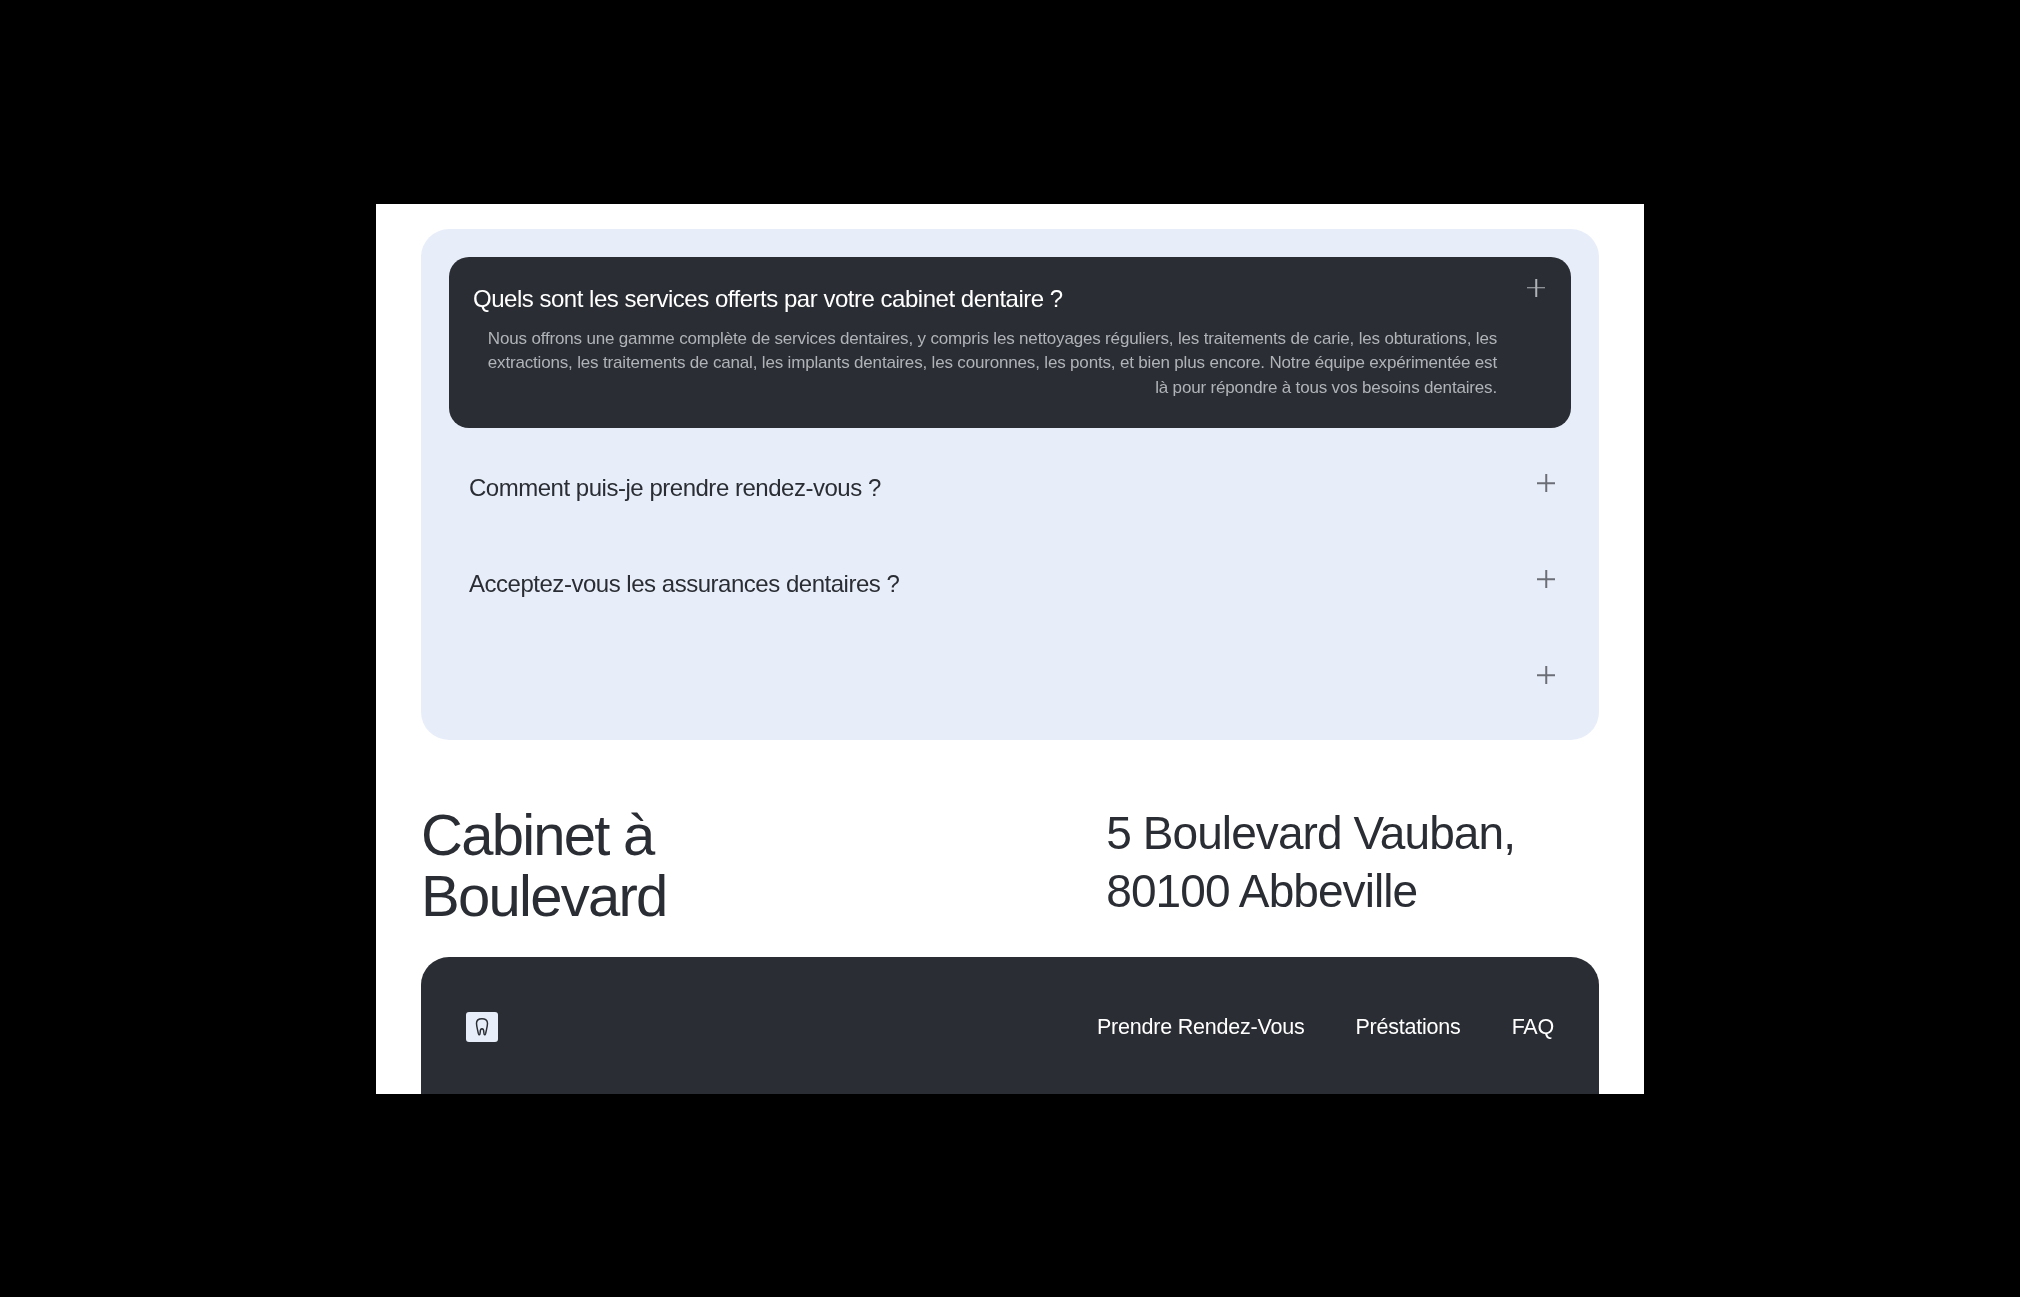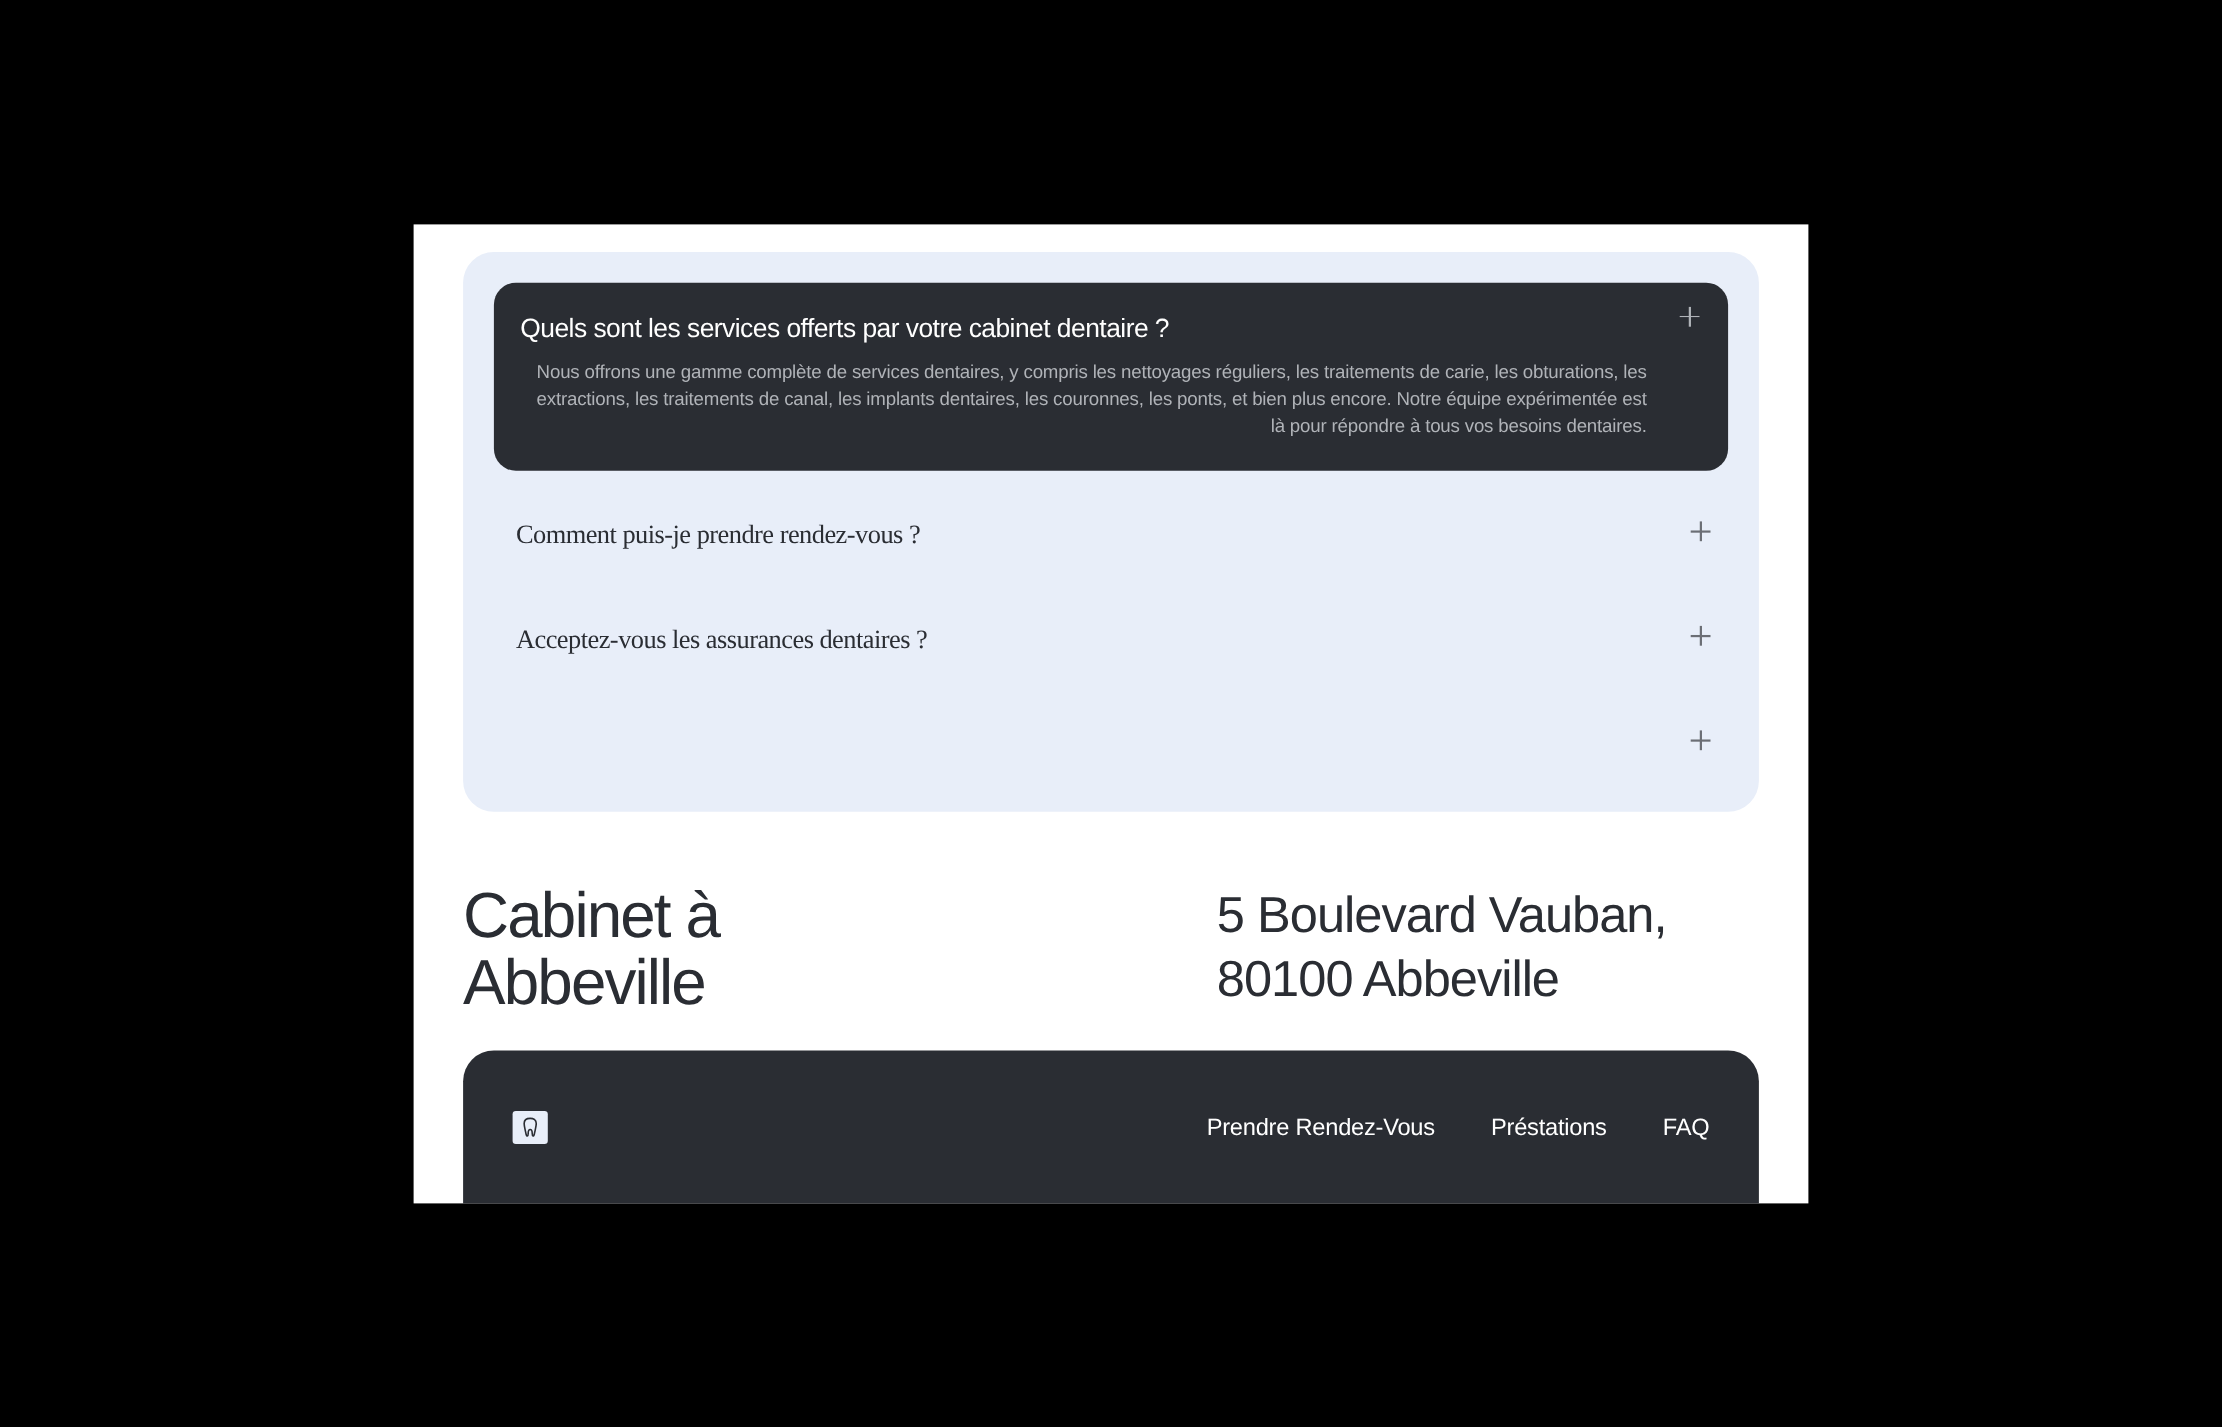--- a/index.html
+++ b/index.html
@@ -37,21 +37,20 @@
     }
     .faq-item.expanded {
       background: #2a2d33;
       border-radius: 20px;
       padding: 28px 24px;
       margin-bottom: 24px;
     }
     .faq-item:not(.expanded) {
       margin-top: 16px;
       margin-bottom: 24px;
-      font-family: Liberation Serif, serif;
     }
     .faq-question {
       font-size: 24px;
       color: #2a2d33;
       font-weight: 400;
       letter-spacing: -0.02em;
     }
     .faq-item.expanded .faq-question {
       color: #fff;
     }
@@ -195,21 +194,21 @@
       <div class="faq-toggle">
           <span class="plus-icon"></span>
         </div>
     </div>
 
   </div>
 
   <div class="location-section">
     <div class="location-title">
       <span>Cabinet à</span><br>
-      <span>Abbeville</span>
+      <span>Boulevard</span>
     </div>
     <div class="location-address">
       <span>5 Boulevard Vauban,</span><br>
       <span>80100 Abbeville</span>
     </div>
   </div>
 
   <div class="footer">
     <div class="footer-logo">
       <svg class="tooth-svg" viewBox="0 0 24 24" fill="none" stroke="#2a2d33" stroke-width="1.6">

